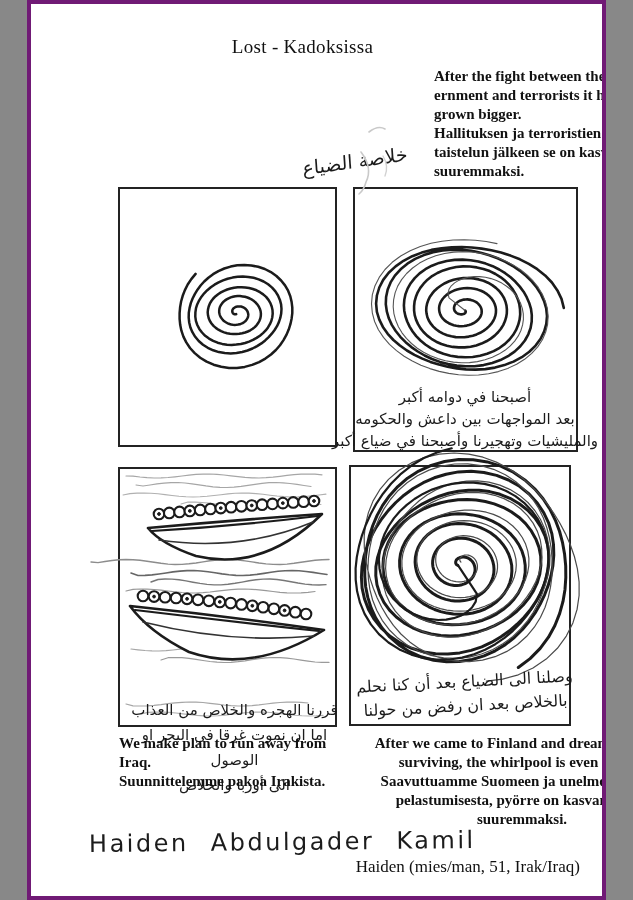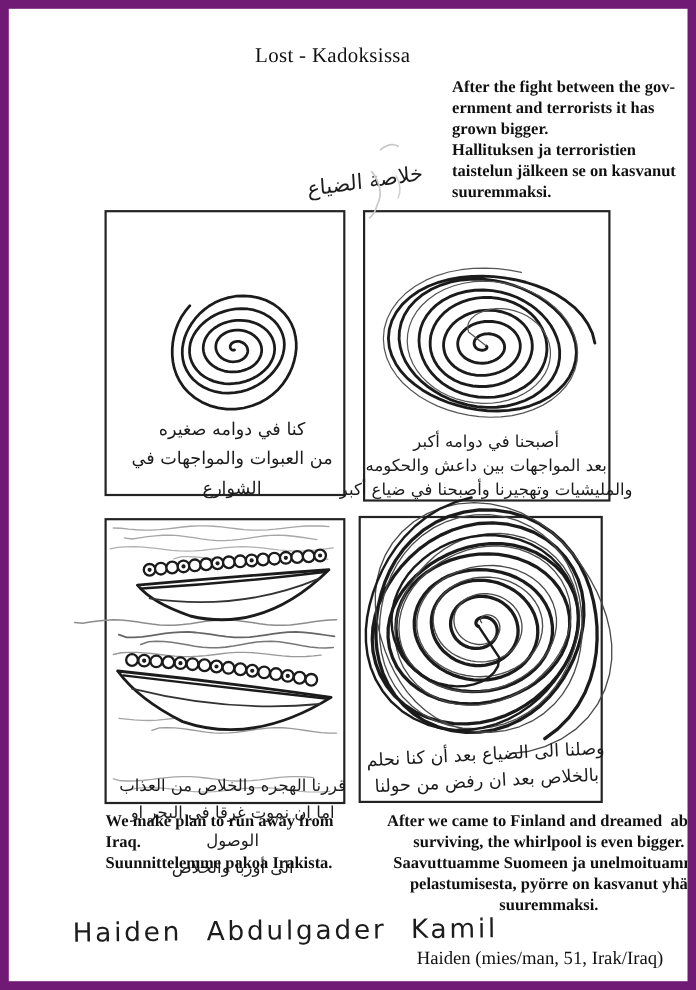--- a/index.html
+++ b/index.html
@@ -1,18 +1,18 @@
 <!DOCTYPE html>
 <html><head>
 <meta charset="utf-8">
 <style>
   html,body{margin:0;padding:0;background:#888;}
   .page{
-    position:relative; width:633px; height:900px; margin:0 auto;
-    background:#fff; border:8px solid #701a75; box-sizing:border-box;
+    position:relative; width:579px; height:900px; margin:0 auto;
+    background:#fff; border:4px solid #701a75; box-sizing:border-box;
     overflow:hidden; font-family:"Liberation Serif", serif; color:#111;
   }
   .page-title{
     position:absolute; top:32px; left:0; right:28px; text-align:center;
     font-size:19px; letter-spacing:.3px;
   }
   .text-block{
     position:absolute; font-size:15px; line-height:19px; white-space:pre-wrap;font-weight:bold;
   }
   .tb-intro-left{ left:88px; top:103px; width:255px; }
@@ -150,22 +150,20 @@
         <circle cx="264.32" cy="608.1777777777778" r="5.3" stroke="#1b1b1b" stroke-width="2.1" fill="#fff"></circle>
         <circle cx="275" cy="610" r="5.3" stroke="#1b1b1b" stroke-width="2.1" fill="#fff"></circle>
       </g>
     <g id="g-spiral4">
         <path d="M426.7 561.4L425.5 560.5L424.9 559.7L424.7 558.8L424.7 557.9L424.9 557.0L425.3 556.1L426.0 555.3L426.8 554.6L427.8 554.0L428.9 553.5L430.2 553.2L431.5 553.0L432.9 553.0L434.4 553.2L435.9 553.6L437.3 554.2L438.6 555.0L439.9 556.0L441.1 557.2L442.1 558.6L442.9 560.0L443.5 561.7L443.9 563.4L444.1 565.2L444.0 567.1L443.6 569.0L443.0 570.8L442.0 572.7L440.8 574.4L439.3 576.0L437.6 577.5L435.6 578.8L433.4 579.9L431.0 580.7L428.5 581.2L425.9 581.5L423.2 581.4L420.5 581.1L417.9 580.4L415.3 579.4L412.8 578.1L410.5 576.6L408.4 574.7L406.5 572.7L404.9 570.4L403.6 567.9L402.6 565.3L401.9 562.5L401.6 559.6L401.7 556.7L402.2 553.8L403.1 550.9L404.4 548.0L406.2 545.3L408.3 542.8L410.8 540.5L413.6 538.6L416.7 536.9L420.1 535.6L423.7 534.7L427.3 534.2L431.1 534.2L434.8 534.5L438.5 535.3L442.1 536.5L445.6 538.0L448.8 539.9L451.8 542.2L454.6 544.8L457.0 547.6L459.0 550.7L460.7 554.1L461.9 557.7L462.7 561.4L463.0 565.2L462.8 569.1L462.0 572.9L460.7 576.7L458.9 580.4L456.5 583.8L453.6 587.0L450.2 589.8L446.5 592.2L442.4 594.2L438.0 595.6L433.4 596.6L428.8 597.1L424.0 597.0L419.4 596.4L414.8 595.4L410.3 593.8L406.0 591.9L402.0 589.5L398.3 586.6L394.8 583.5L391.8 579.9L389.2 576.0L387.0 571.8L385.5 567.4L384.5 562.7L384.1 558.0L384.4 553.1L385.4 548.3L387.1 543.6L389.6 539.1L392.7 534.9L396.4 531.0L400.7 527.7L405.4 524.9L410.5 522.6L415.9 521.0L421.5 519.9L427.1 519.5L432.9 519.7L438.5 520.4L444.1 521.7L449.4 523.6L454.6 526.0L459.5 528.8L464.1 532.2L468.2 536.1L471.9 540.4L475.1 545.1L477.7 550.2L479.5 555.6L480.7 561.2L480.9 567.0L480.4 572.8L478.9 578.5L476.6 584.0L473.4 589.2L469.5 594.0L464.9 598.3L459.7 601.9L454.1 605.0L448.1 607.3L441.8 609.0L435.4 610.0L428.9 610.3L422.4 610.0L416.0 609.1L409.7 607.6L403.6 605.5L397.8 602.8L392.2 599.6L387.0 595.8L382.3 591.4L378.1 586.5L374.5 581.1L371.7 575.3L369.7 569.2L368.7 562.8L368.6 556.4L369.5 549.9L371.4 543.6L374.3 537.6L378.1 532.0L382.6 526.9L387.9 522.5L393.7 518.6L399.9 515.5L406.5 513.1L413.2 511.4L420.2 510.3L427.1 509.8L434.1 510.0L441.1 510.9L448.0 512.3L454.8 514.4L461.4 517.1L467.7 520.5L473.6 524.6L479.0 529.3L483.8 534.7L487.8 540.7L491.0 547.2L493.1 554.0L494.2 561.2L494.2 568.4L493.0 575.6L490.7 582.5L487.3 589.1L483.0 595.2L477.9 600.7L472.1 605.6L465.8 609.8L458.9 613.4L451.8 616.2L444.3 618.3L436.7 619.8L428.9 620.6L420.9 620.8L413.0 620.2L405.0 618.9L397.0 616.8L389.3 613.9L381.9 610.1L374.9 605.5L368.5 600.0L363.0 593.7L358.5 586.6L355.0 579.1L352.8 571.1L351.9 562.9L352.4 554.6L354.1 546.5L357.1 538.7L361.1 531.3L366.2 524.6L372.1 518.5L378.7 513.1L385.9 508.4L393.5 504.5L401.5 501.2L409.8 498.7L418.4 496.9L427.1 495.8L436.1 495.5L445.2 496.0L454.3 497.5L463.2 499.9L472.0 503.3L480.2 507.7L487.9 513.2L494.6 519.6L500.3 526.9L504.8 534.9L508.0 543.4L509.7 552.3L509.9 561.2L508.8 570.0L506.3 578.6L502.6 586.6L497.8 594.1L492.2 601.0L485.9 607.2L478.9 612.7L471.5 617.5L463.6 621.6L455.4 625.1L446.8 627.9L437.9 630.0L428.8 631.4L419.4 631.9L409.8 631.4L400.2 630.0L390.7 627.5L381.6 623.8L373.0 618.9L365.3 613.0L358.5 606.1L352.9 598.3L348.8 589.8L346.0 580.9L344.8 571.8L344.9 562.7L346.5 553.8L349.2 545.2L353.1 537.1L357.8 529.6L363.3 522.6L369.4 516.1L376.1 510.3L383.4 504.9L391.1 500.1L399.4 495.8L408.2 492.2L417.5 489.3L427.3 487.3L437.5 486.2L448.0 486.3L458.6 487.6L469.0 490.3L479.0 494.3L488.3 499.7L496.7 506.3L503.9 514.0L509.7 522.7L514.0 531.9L516.8 541.6L518.0 551.5L517.7 561.4L516.1 571.0L513.4 580.3L509.6 589.2L504.9 597.7L499.4 605.6L493.1 613.2L486.1 620.2L478.5 626.8L470.0 632.8L460.8 638.2L450.8 642.8L440.1 646.4L428.7 648.9L416.8 650.1L404.6 649.8L392.5 647.9L380.7 644.3L369.6 639.2L359.5 632.5L350.6 624.5L343.3 615.4L337.5 605.4L333.5 594.9L331.1 584.1L330.4 573.2L331.0 562.5L333.0 552.1L336.1 542.1L340.1 532.5L345.1 523.4L350.8 514.7L357.4 506.4L364.8 498.5L373.0 491.2L382.2 484.5L392.3 478.7L403.3 473.8L415.1 470.2L427.4 467.9L440.2 467.3L453.0 468.5L465.6 471.4L477.5 476.0L488.5 482.3L498.1 490.0L506.3 499.0L512.8 508.8L517.7 519.2L520.9 529.9L522.5 540.6L522.8 551.2L521.9 561.6L520.0 571.7L517.2 581.4L513.6 590.8L509.2 600.0L504.1 608.9L498.1 617.5L491.2 625.7L483.3 633.5L474.3 640.6L464.2 646.8L453.0 651.9L441.0 655.5L428.4 657.6L415.5 657.8L402.6 656.3L390.1 652.8L378.5 647.7L367.9 640.9L358.7 632.9L350.9 623.8L344.8 614.1L340.1 603.9L336.8 593.4L334.7 583.0L333.8 572.5L333.8 562.2L334.6 552.0L336.1 541.9L338.5 531.7L341.8 521.5L346.1 511.4L351.6 501.4L358.5 491.7L366.8 482.6L376.5 474.2L387.7 467.1L400.2 461.4L413.6 457.5L427.8 455.5L442.1 455.7L456.3 457.9L469.8 462.1L482.4 468.2L493.8 475.9L503.7 484.8L512.1 494.7L519.0 505.3L524.4 516.3L528.6 527.5L531.6 538.9L533.6 550.3L534.7 561.9L534.8 573.6L534.0 585.4L532.0 597.4L528.7 609.4L523.9 621.5L517.5 633.2L509.2 644.4L499.1 654.6L487.3 663.5" stroke="#1b1b1b" stroke-width="3" fill="none" stroke-linecap="round" stroke-linejoin="round"></path>
         <path d="M429.9 558.1L429.0 556.9L428.8 555.9L428.9 555.0L429.1 554.1L429.7 553.3L430.4 552.6L431.3 552.0L432.3 551.5L433.5 551.1L434.7 551.0L436.1 551.0L437.4 551.2L438.8 551.6L440.2 552.2L441.5 553.0L442.7 553.9L443.8 555.1L444.7 556.4L445.5 557.9L446.0 559.5L446.4 561.2L446.4 562.9L446.3 564.8L445.8 566.6L445.1 568.4L444.0 570.2L442.7 571.8L441.2 573.3L439.4 574.7L437.3 575.8L435.1 576.7L432.8 577.4L430.3 577.8L427.7 577.9L425.1 577.7L422.5 577.2L419.9 576.5L417.4 575.4L415.0 574.1L412.8 572.5L410.8 570.6L409.0 568.5L407.5 566.2L406.2 563.6L405.3 561.0L404.8 558.1L404.7 555.2L404.9 552.3L405.6 549.4L406.8 546.5L408.3 543.8L410.3 541.2L412.6 538.9L415.3 536.8L418.3 535.1L421.5 533.7L424.9 532.6L428.5 532.0L432.1 531.7L435.8 531.8L439.5 532.3L443.1 533.2L446.6 534.4L450.0 536.1L453.2 538.1L456.2 540.4L458.9 543.0L461.3 546.0L463.3 549.2L464.8 552.7L465.9 556.4L466.5 560.2L466.5 564.1L466.0 568.0L464.8 571.9L463.1 575.6L460.9 579.1L458.1 582.4L454.9 585.3L451.3 587.8L447.4 589.9L443.1 591.5L438.7 592.7L434.2 593.4L429.5 593.7L424.8 593.5L420.2 592.8L415.6 591.7L411.1 590.1L406.8 588.1L402.6 585.6L398.8 582.7L395.3 579.3L392.3 575.6L389.8 571.4L387.8 567.0L386.5 562.3L385.8 557.4L386.0 552.4L386.8 547.5L388.4 542.7L390.7 538.1L393.7 533.8L397.3 529.9L401.5 526.5L406.0 523.5L411.0 521.0L416.2 519.1L421.6 517.7L427.2 516.9L432.9 516.6L438.6 516.8L444.3 517.6L450.0 518.9L455.5 520.8L460.8 523.3L465.9 526.3L470.6 529.9L474.8 534.1L478.4 538.8L481.4 543.9L483.5 549.4L484.9 555.1L485.3 561.0L484.8 566.9L483.4 572.7L481.2 578.3L478.1 583.5L474.3 588.3L469.8 592.7L464.9 596.4L459.5 599.7L453.8 602.3L447.8 604.4L441.6 605.9L435.2 606.8L428.8 607.2L422.3 606.9L415.8 606.1L409.3 604.6L403.0 602.5L396.9 599.7L391.2 596.2L385.9 592.0L381.3 587.2L377.4 581.8L374.3 575.9L372.1 569.7L371.0 563.2L370.9 556.7L371.8 550.2L373.7 543.9L376.5 538.0L380.1 532.4L384.4 527.3L389.3 522.7L394.7 518.7L400.5 515.3L406.6 512.4L413.0 510.0L419.6 508.1L426.5 506.9L433.5 506.2L440.7 506.1L448.0 506.8L455.3 508.2L462.4 510.4L469.3 513.4L475.8 517.3L481.8 522.0L487.0 527.4L491.3 533.5L494.6 540.1L496.8 547.1L497.9 554.4L497.8 561.7L496.6 568.8L494.4 575.8L491.3 582.4L487.3 588.5L482.6 594.2L477.4 599.4L471.6 604.1L465.3 608.3L458.6 611.9L451.5 615.0L444.0 617.5L436.1 619.4L427.9 620.6L419.5 621.0L410.9 620.4L402.2 618.9L393.8 616.4L385.7 612.7L378.1 608.0L371.4 602.4L365.6 595.8L360.9 588.5L357.5 580.7L355.4 572.5L354.6 564.2L355.1 555.9L356.8 547.8L359.5 540.0L363.2 532.6L367.7 525.7L373.0 519.3L378.9 513.4L385.3 508.0L392.3 503.2L399.8 498.9L407.8 495.2L416.3 492.1L425.3 489.9L434.6 488.6L444.3 488.3L454.0 489.2L463.6 491.3L473.0 494.6L481.7 499.1L489.6 504.8L496.5 511.6L502.1 519.1L506.4 527.4L509.3 536.0L510.7 544.9L510.9 553.7L509.8 562.4L507.5 570.7L504.4 578.6L500.4 586.1L495.7 593.2L490.4 599.8L484.5 605.9L478.1 611.7L471.0 616.9L463.4 621.6L455.1 625.8L446.3 629.1L436.9 631.5L427.0 632.9L416.9 633.1L406.8 632.1L396.8 629.6L387.3 625.8L378.6 620.7L370.8 614.4L364.3 607.2L359.0 599.2L355.1 590.7L352.6 581.9L351.4 573.0L351.5 564.2L352.5 555.5L354.5 547.2L357.3 539.1L360.8 531.4L364.9 523.9L369.6 516.7L375.0 509.7L381.2 503.1L388.2 496.8L396.0 491.1L404.8 486.0L414.3 481.9L424.7 478.9L435.5 477.2L446.7 476.9L457.9 478.2L468.9 481.1L479.2 485.6L488.6 491.4L496.9 498.5L503.8 506.5L509.4 515.3L513.6 524.6L516.4 534.2L517.9 543.9L518.3 553.5L517.7 562.9L516.3 572.3L514.0 581.5L510.9 590.5L507.0 599.5L502.3 608.3L496.5 616.8L489.6 625.0L481.6 632.7L472.3 639.6L461.9 645.5L450.5 650.0L438.3 653.1L425.6 654.4L412.7 653.9L400.0 651.5L387.9 647.3L376.7 641.5L366.8 634.1L358.2 625.7L351.2 616.3L345.7 606.3L341.6 596.0L338.9 585.6L337.4 575.2L336.9 564.8L337.4 554.6L338.7 544.5L340.8 534.4L343.9 524.5L347.9 514.6L353.0 504.9L359.4 495.5L367.0 486.7L376.1 478.7L386.4 471.7L398.0 466.1L410.4 462.1L423.5 460.0L436.8 459.8L450.0 461.6L462.6 465.3L474.3 470.7L484.8 477.7L493.8 485.7L501.4 494.7L507.6 504.2L512.4 514.0L515.9 524.0L518.4 533.9L520.1 543.7L521.0 553.6L521.2 563.4L520.8 573.3L519.5 583.2L517.3 593.4L514.0 603.5L509.4 613.5L503.3 623.2L495.7 632.3L486.5 640.5L475.9 647.4L464.1 652.7L451.5 656.2L438.3 657.7L425.0 657.2L412.1 654.8L399.9 650.6L388.7 644.9L378.7 637.9L369.9 630.0L362.4 621.4L356.1 612.4L350.7 603.2L346.2 593.9L342.3 584.3L339.1 574.6L336.4 564.6L334.4 554.2L333.3 543.3L333.2 532.1L334.5 520.4L337.4 508.6L342.1 496.9L348.8 485.7L357.5 475.4L368.1 466.3L380.3 458.9L393.9 453.4L408.3 450.1L423.1 449.0L437.8 450.1L452.0 453.2L465.4 458.1L477.7 464.5L488.9 472.0L498.8 480.5L507.6 489.5L515.5 499.0L522.5 508.8L528.8 519.0L534.4 529.6L539.3 540.8L543.4 552.5L546.4 564.9L548.1 577.9L548.1 591.5L546.1 605.2L541.9 618.9L535.3 632.1L526.4 644.3L515.2 655.1L502.0 664.0L487.3 670.8L471.6 675.2L455.4 677.1" stroke="#4a4a4a" stroke-width="1.2" fill="none" stroke-linecap="round" stroke-linejoin="round"></path>
         <path d="M426.9 561.1L445.9 589.9L444.7 597.7L441.0 603.5L435.9 608.2L429.7 611.7L422.7 614.2L415.2 615.6L407.3 616.0L399.2 615.2L391.2 613.4L383.3 610.4L375.9 606.4L369.0 601.3L362.8 595.3L357.5 588.5L353.4 580.9L350.3 572.9L348.5 564.4L347.9 555.7L348.6 547.0L350.5 538.4L353.6 530.0L357.7 522.0L362.8 514.4L368.9 507.3L375.8 500.9L383.5 495.0L391.9 489.9L401.0 485.6L410.7 482.2L421.0 479.9L431.6 478.6L442.5 478.6L453.5 479.9L464.3 482.6L474.7 486.7L484.4 492.1L493.1 498.8L500.7 506.7L507.0 515.5L511.9 525.0L515.2 535.0L517.0 545.2L517.4 555.5L516.5 565.6L514.3 575.5L511.1 585.0L506.9 594.2L501.9 603.0L496.0 611.3L489.4 619.3L481.9 626.8L473.5 633.9L464.3 640.2L454.1 645.8L443.0 650.3L431.1 653.6L418.6 655.5L405.8 655.7L392.9 654.1L380.3 650.6L368.4 645.4L357.5 638.5L347.9 630.1L339.9 620.4L333.6 609.9L329.0 598.7L326.1 587.3L324.7 575.8L324.6 564.3L325.8 553.1L328.0 542.1L331.0 531.3L334.9 520.7L339.6 510.2L345.2 499.9L352.0 489.7L360.0 479.8L369.3 470.4L380.1 461.8L392.4 454.3L406.0 448.4L420.7 444.3" stroke="#1b1b1b" stroke-width="2.2" fill="none" stroke-linecap="round" stroke-linejoin="round"></path>
       </g>
   </svg>
 
-  <div class="arabic caption cap1" dir="rtl">كنا في دوامه صغيره
-من العبوات والمواجهات في الشوارع</div>
   <div class="arabic caption cap2" dir="rtl">أصبحنا في دوامه أكبر
 بعد المواجهات بين داعش والحكومه
 والمليشيات وتهجيرنا وأصبحنا في ضياع أكبر</div>
   <div class="arabic caption cap3" dir="rtl">قررنا الهجره والخلاص من العذاب
 اما ان نموت غرقا في البحر او الوصول
 الى أوربا والخلاص</div>
   <div class="arabic caption cap4" dir="rtl">وصلنا الى الضياع بعد أن كنا نحلم
 بالخلاص بعد ان رفض من حولنا</div>
 
   <div class="text-block tb-outro-left">We make plan to run away from

